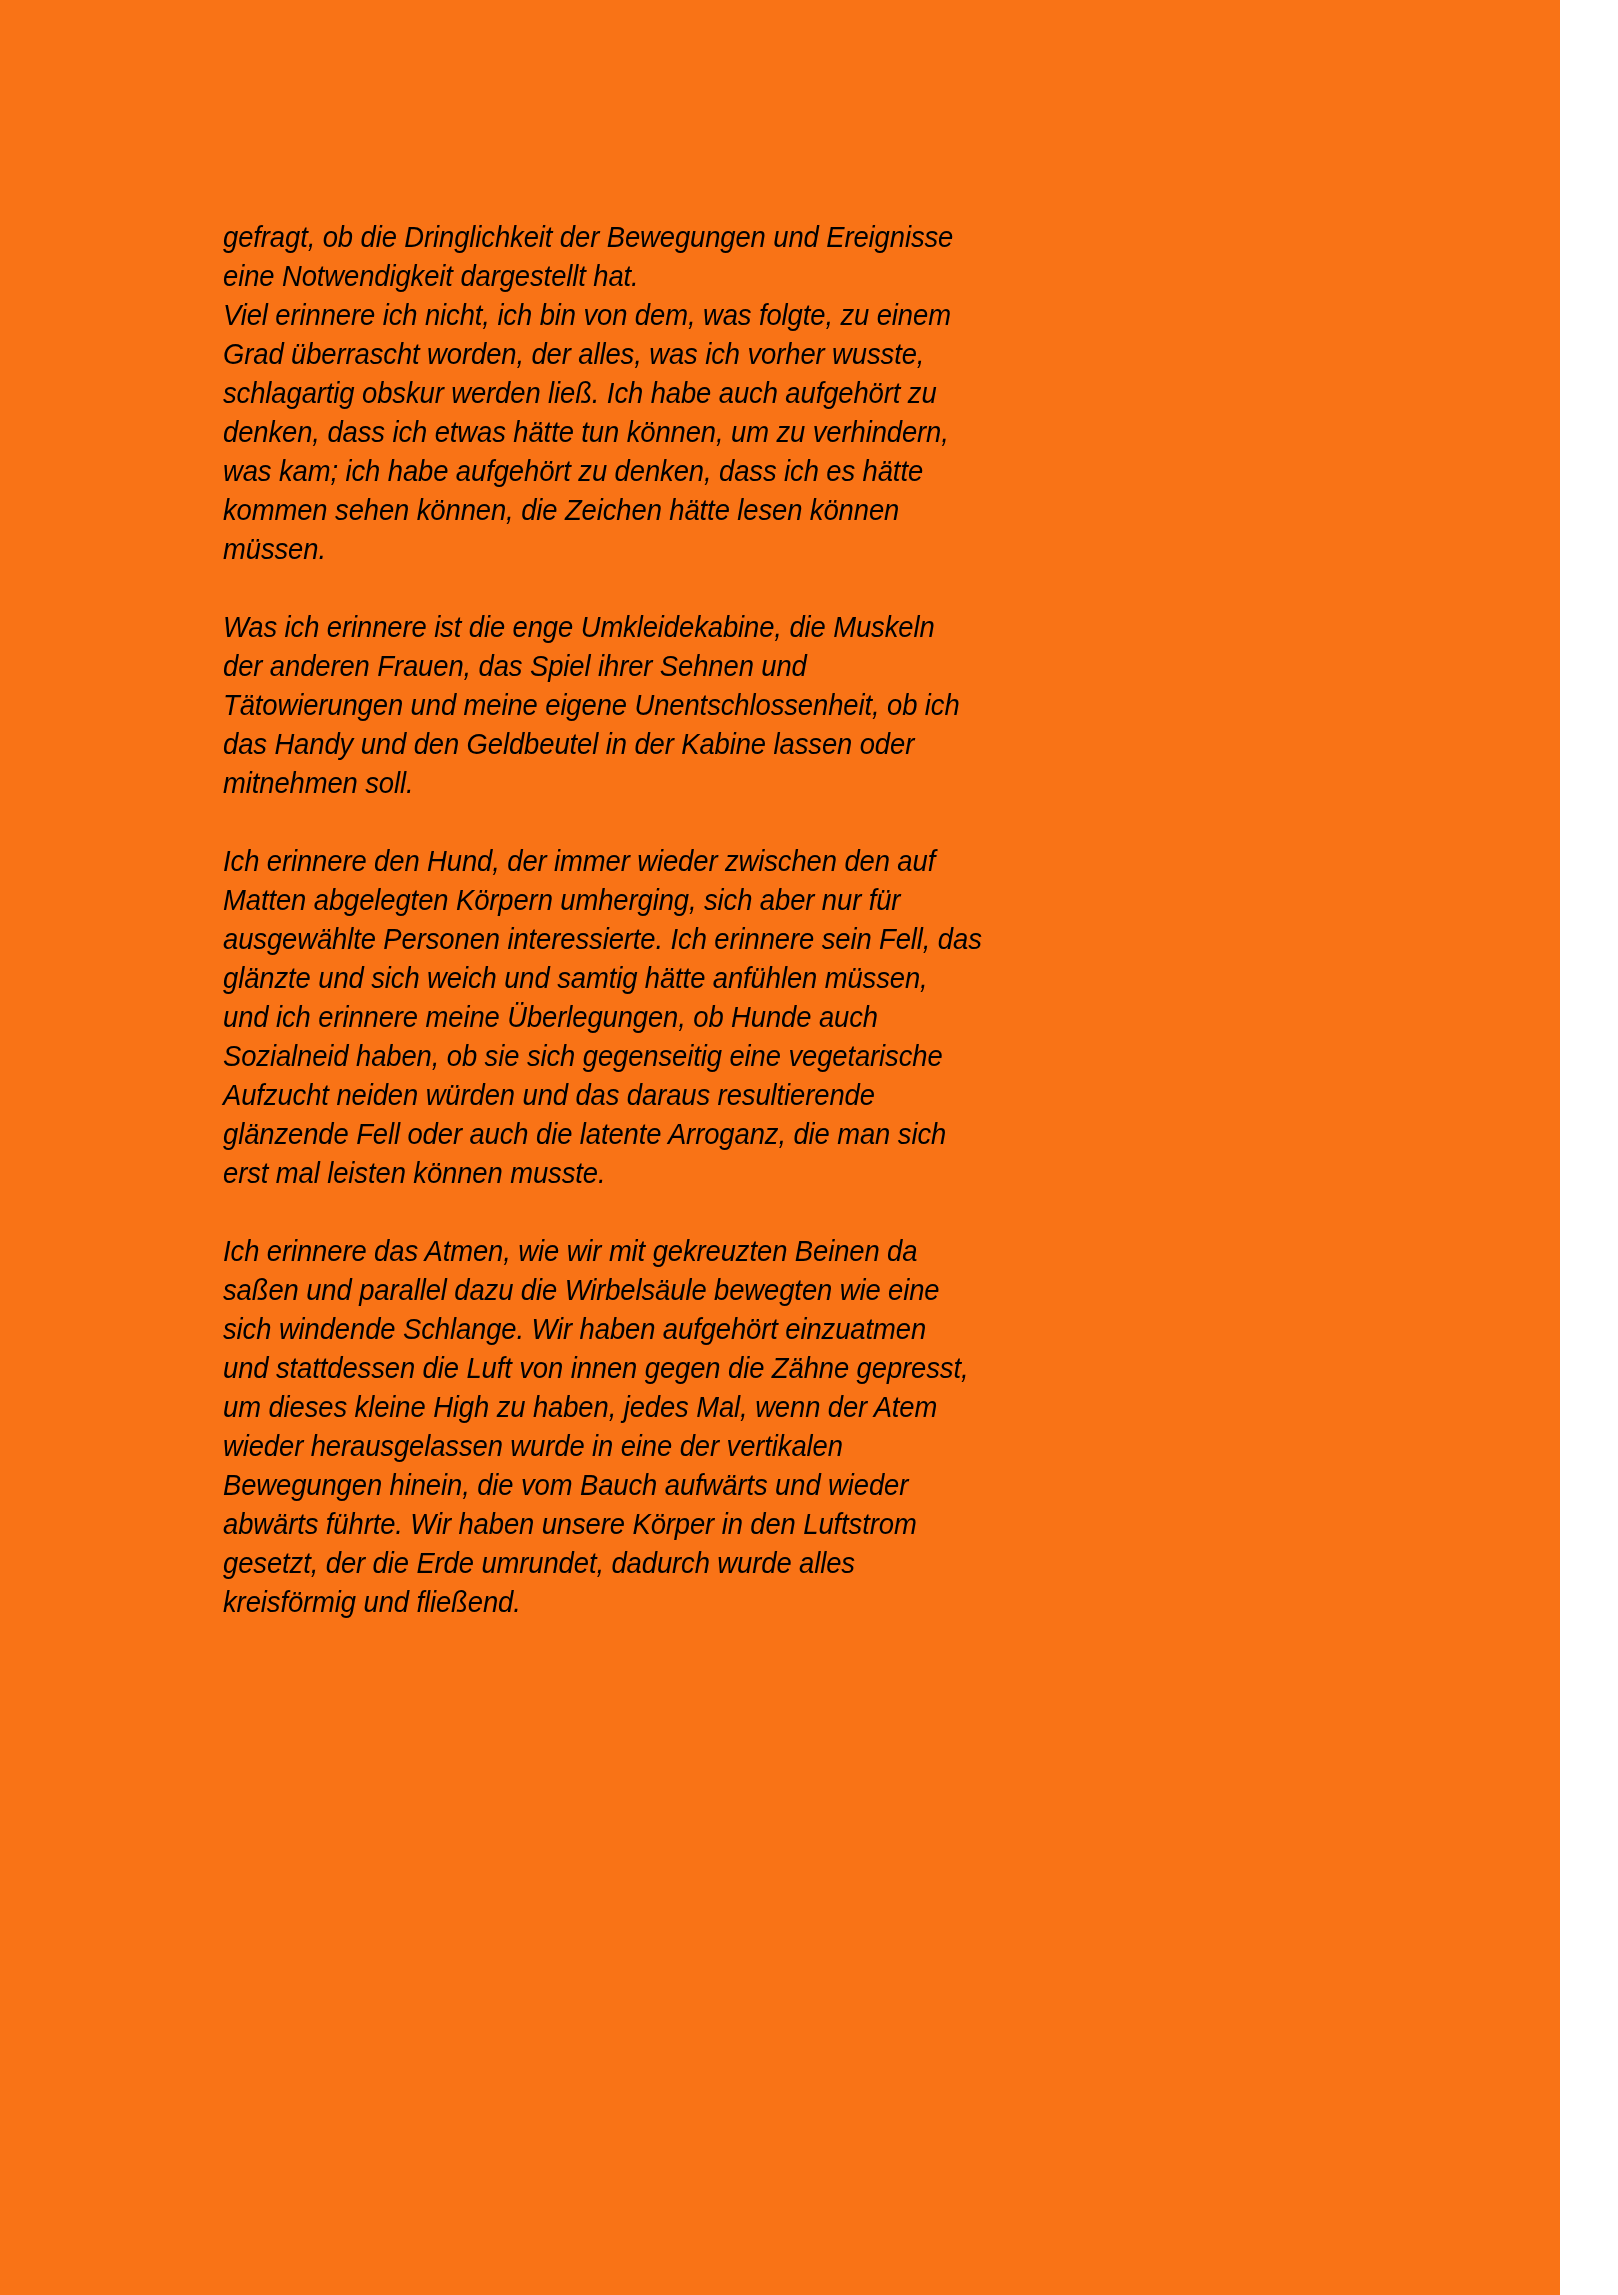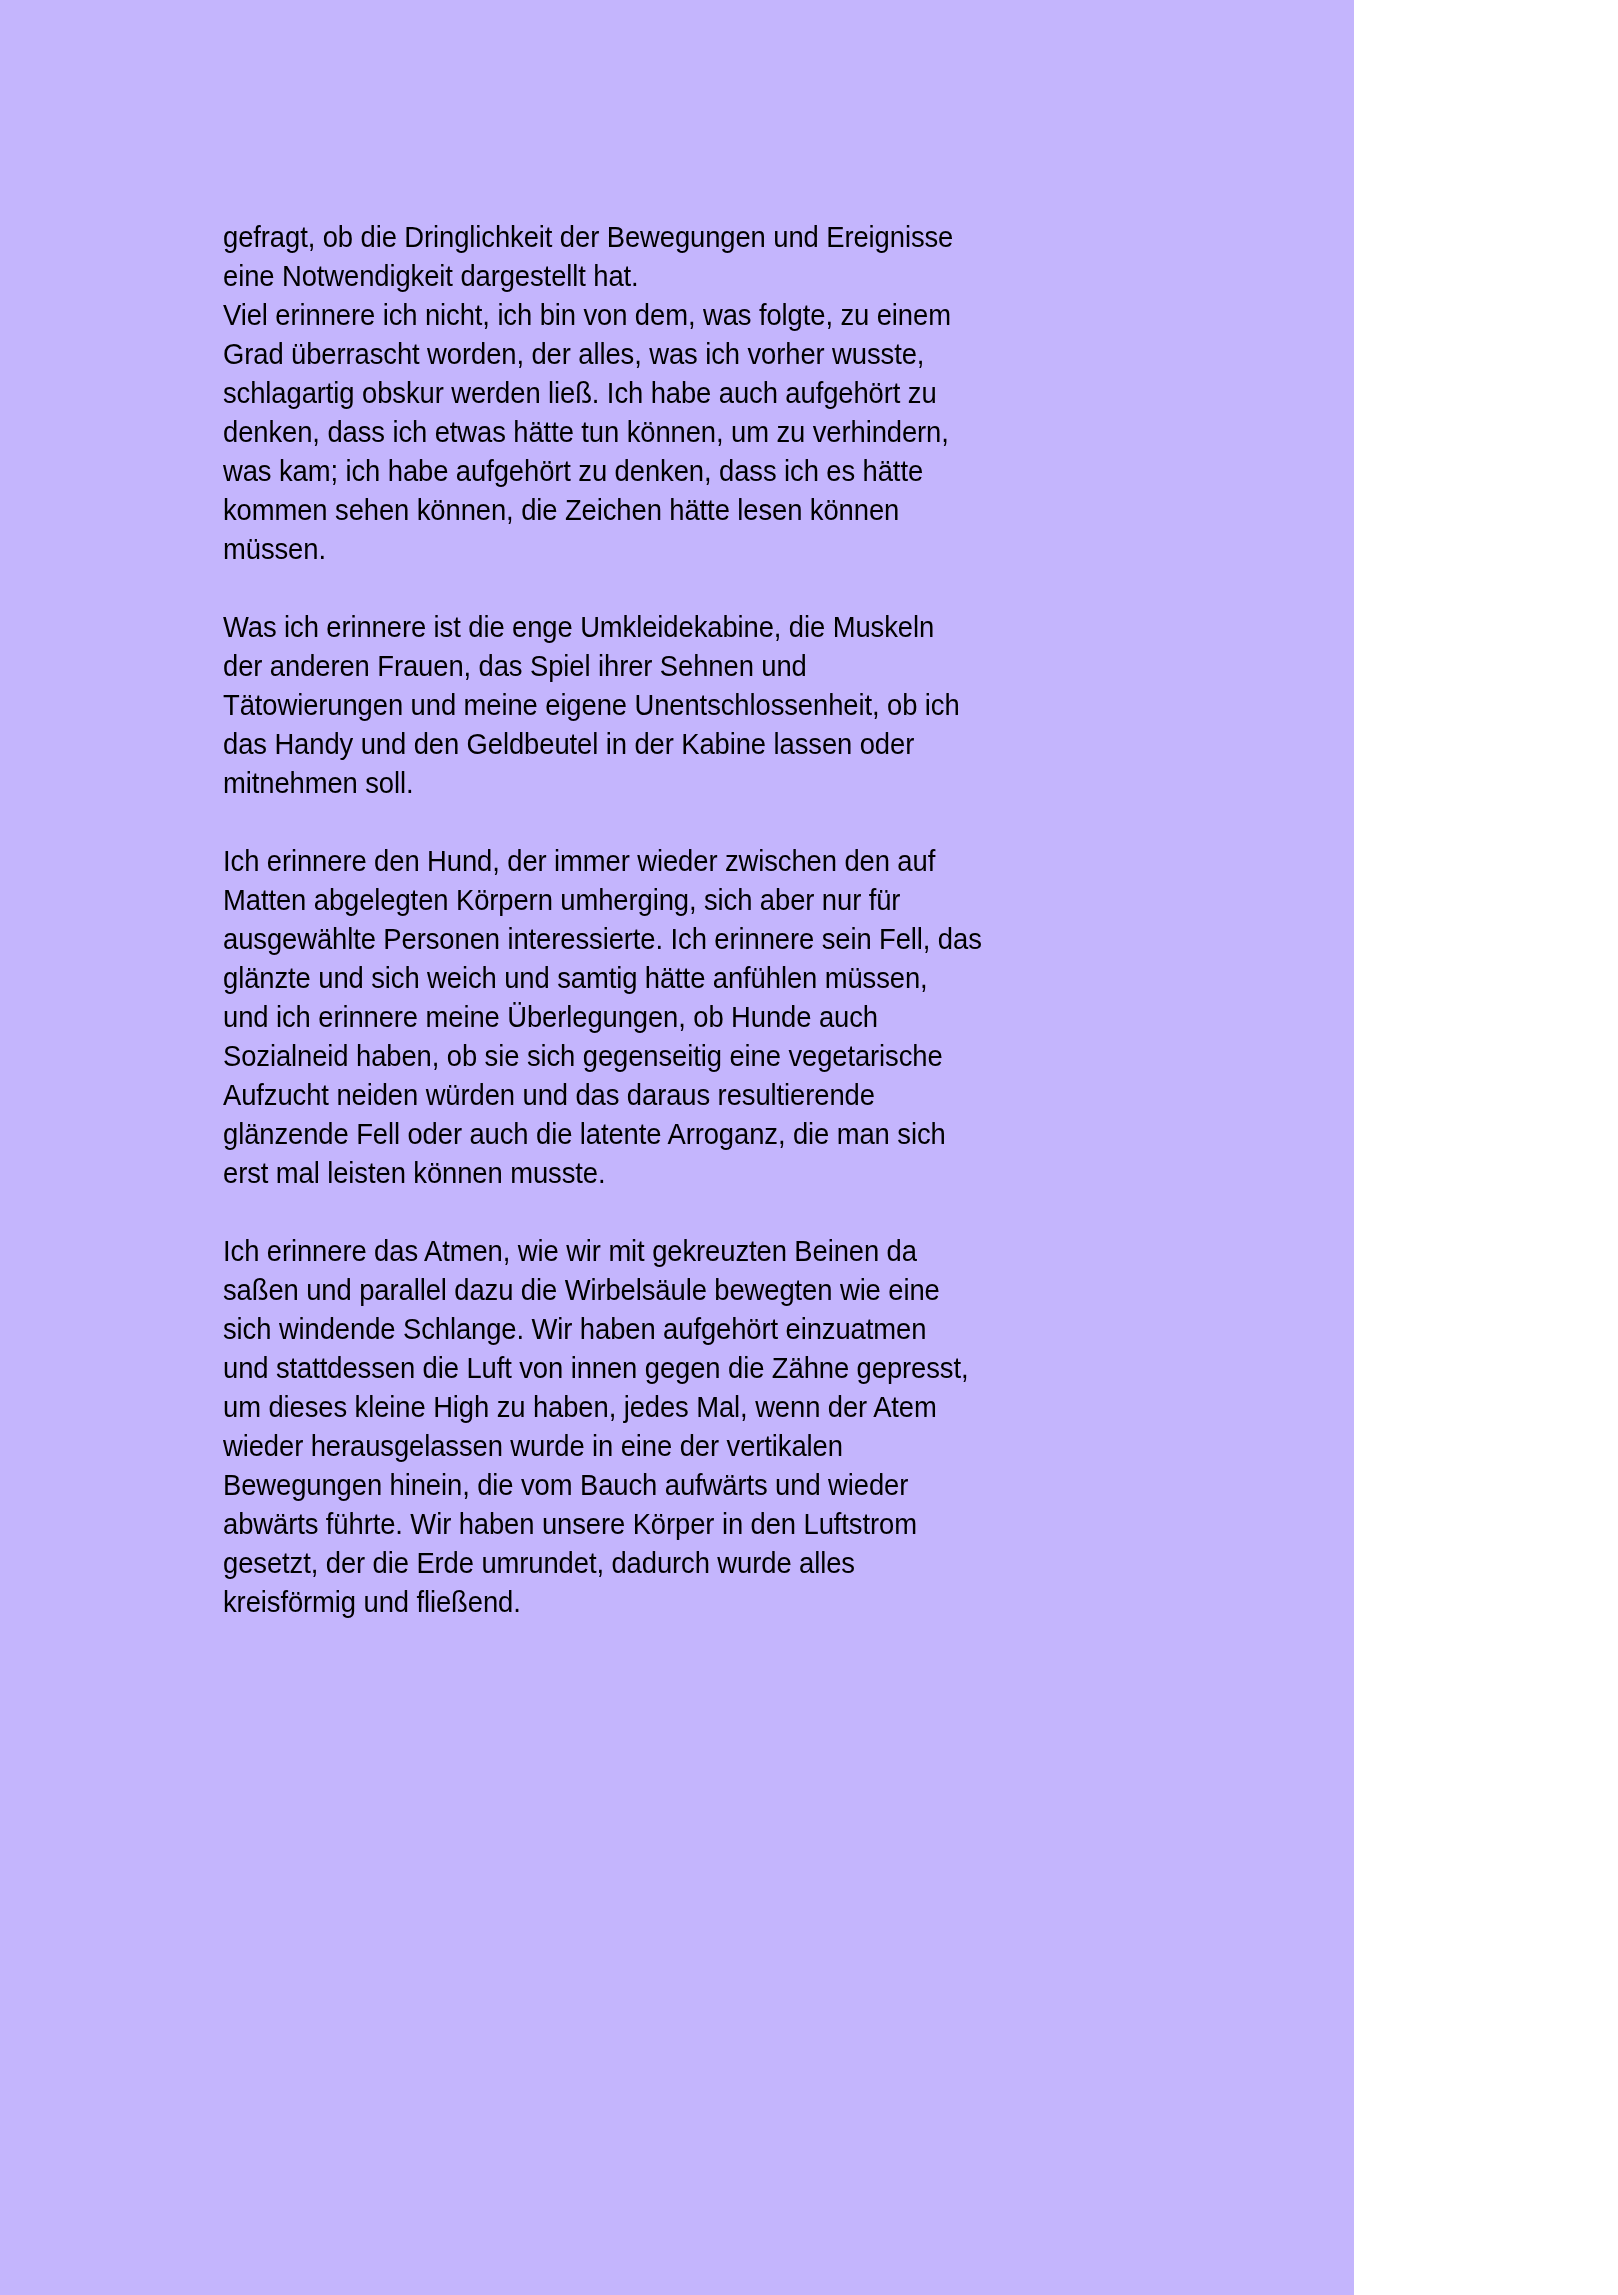--- a/index.html
+++ b/index.html
@@ -5,25 +5,26 @@
 <style>
   html, body {
     margin: 0;
     padding: 0;
   }
   body {
     background: #ffffff;
   }
   .page {
     position: relative;
-    width: 1354px;
+    width: 1560px;
     height: 2295px;
-    background: #c4b5fd;
+    background: #f97316;
     box-sizing: border-box;
     overflow: hidden;
+    font-style: italic;
   }
   .text-column {
     position: absolute;
     left: 223px;
     top: 218px;
     width: 1192px;
   }
   .paragraph {
     margin: 0 0 0 0;
     font-family: "Liberation Sans", "DejaVu Sans", sans-serif;

